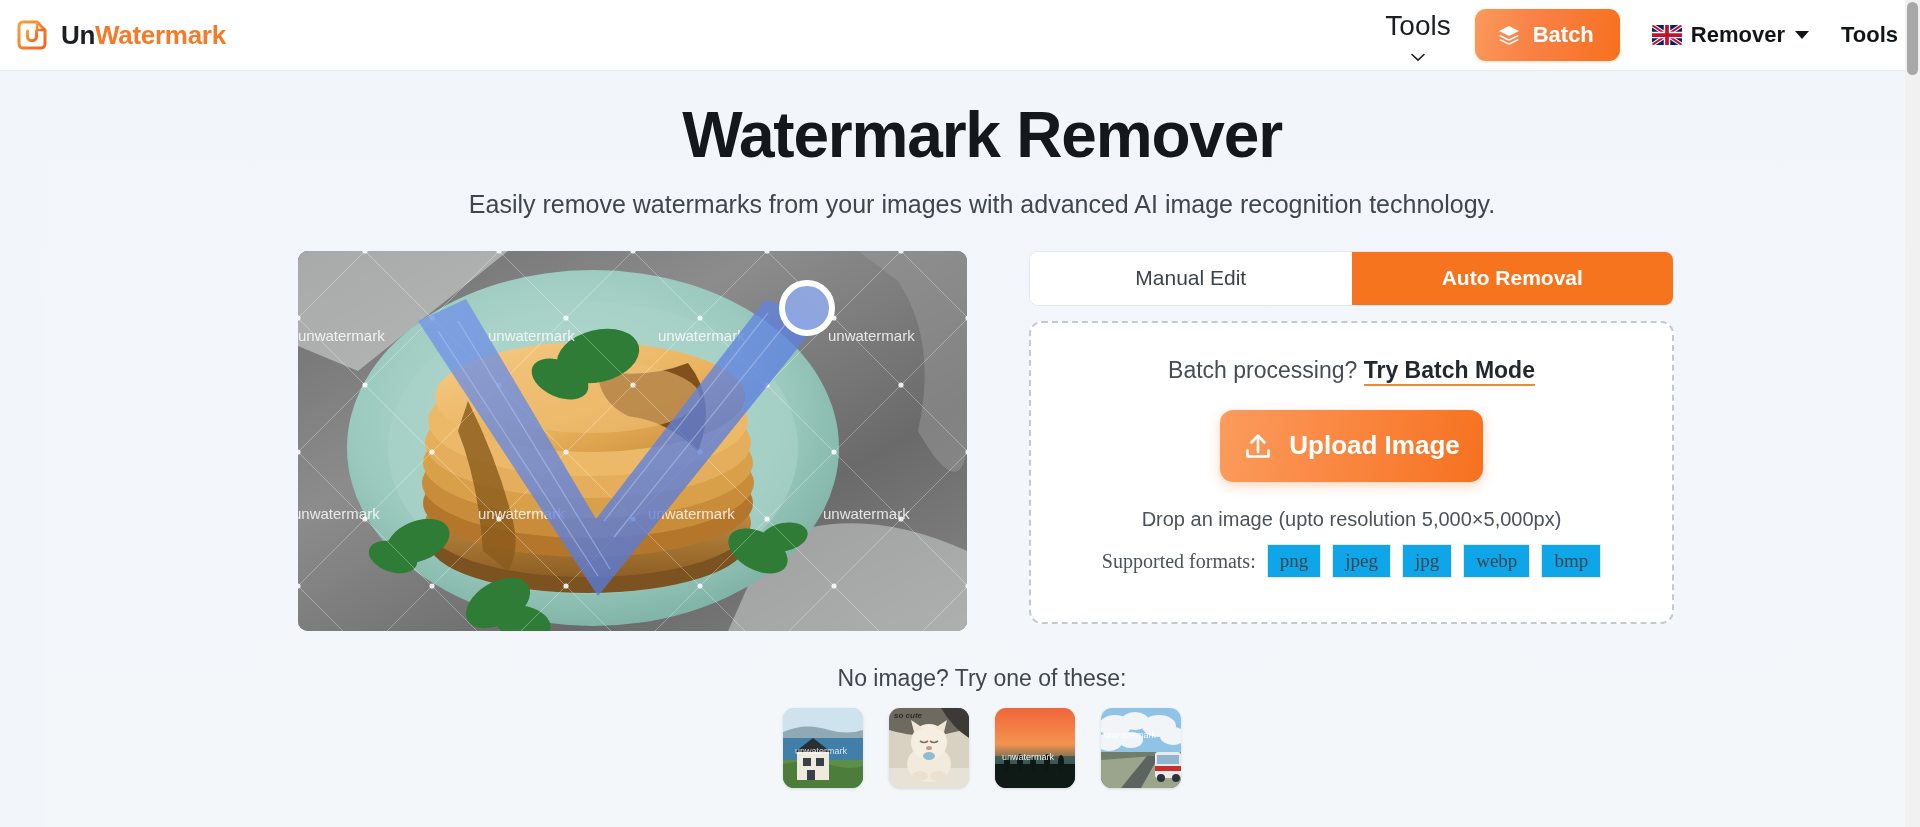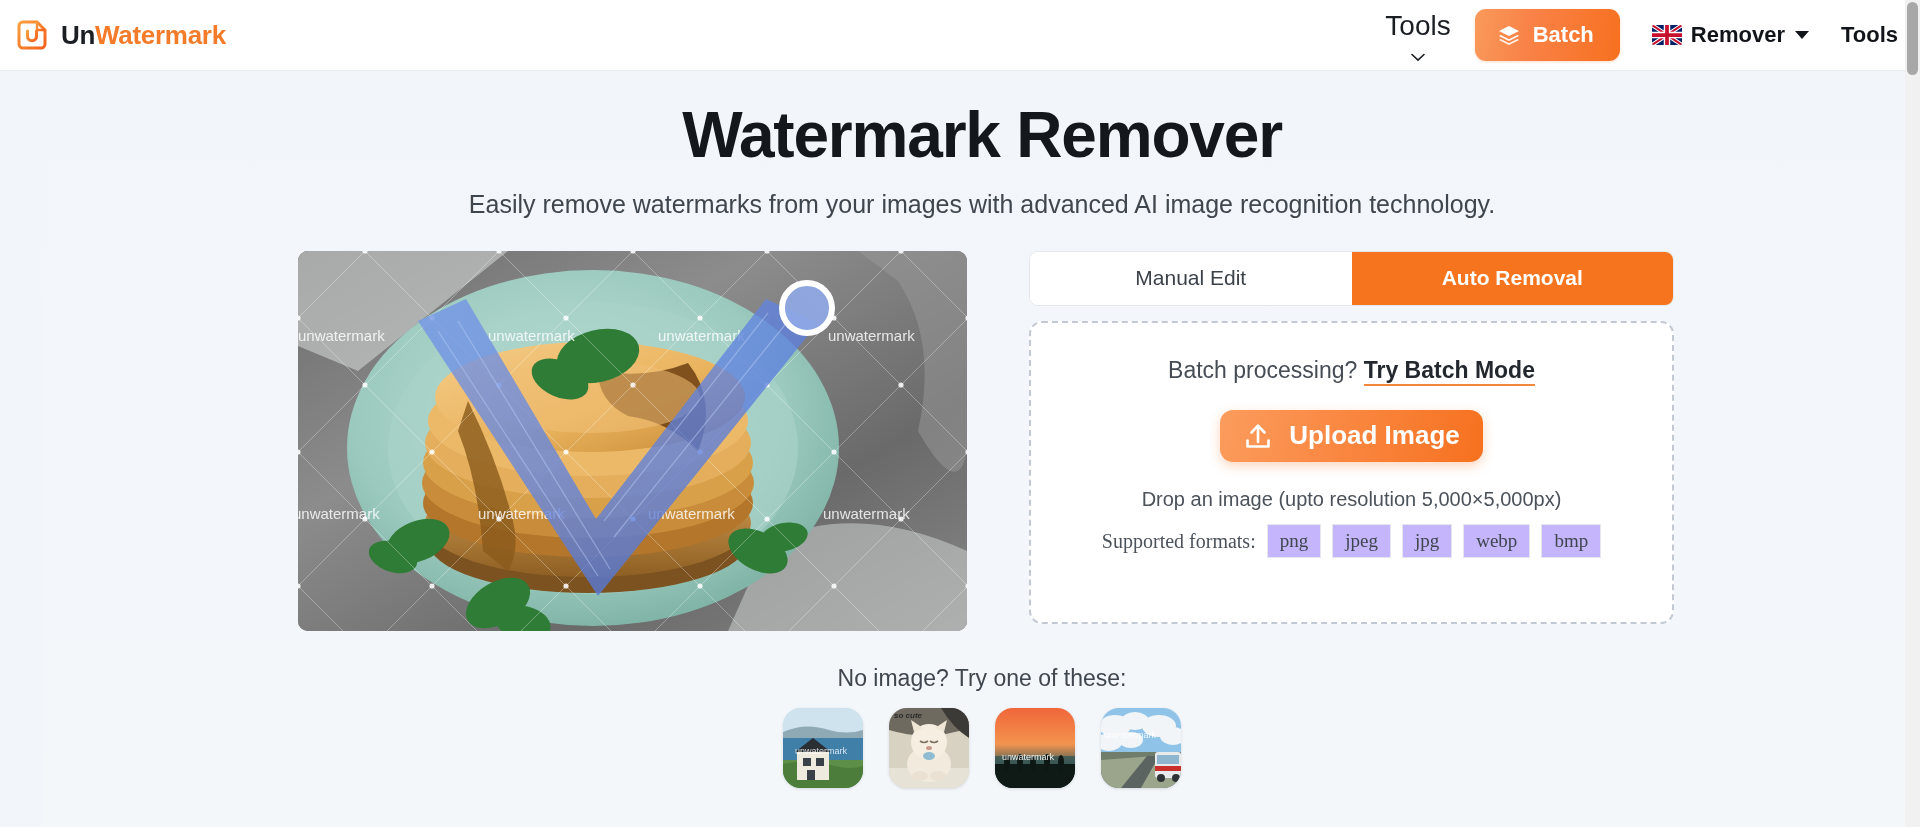--- a/index.html
+++ b/index.html
@@ -237,21 +237,21 @@
     cursor: pointer;
   }
 
   .upload-btn {
     margin-top: 26px;
     display: flex;
     align-items: center;
     justify-content: center;
     gap: 16px;
     width: 263px;
-    height: 52px;
+    height: 72px;
     border: none;
     border-radius: 13px;
     background: linear-gradient(102deg,#fb9c5d 0%, #fa8a45 40%, #f6711f 100%);
     color: #fff;
     font-size: 26px;
     font-weight: 700;
     font-family: "Liberation Sans", sans-serif;
     cursor: pointer;
     box-shadow: 0 4px 12px rgba(246,120,40,.30);
   }
@@ -267,21 +267,21 @@
   .formats-row {
     margin-top: 13px;
     display: flex;
     align-items: center;
     gap: 11px;
     font-size: 20px;
     color: #4b525a;
     font-family: Liberation Serif, serif;
   }
   .fmt {
-    background: #c4b5fd;
+    background: #0ea5e9;
     border: 1px solid #e4e8ee;
     border-radius: 0;
     padding: 5px 12px 6px;
     font-size: 19px;
     color: #3f464e;
     cursor: pointer;
     line-height: 1.15;
   }
 
   
@@ -295,21 +295,21 @@
   }
   .sample-list {
     margin-top: 16px;
     display: flex;
     justify-content: center;
     gap: 26px;
   }
   .sample {
     width: 80px;
     height: 80px;
-    border-radius: 18px;
+    border-radius: 11px;
     overflow: hidden;
     cursor: pointer;
     flex: none;
     box-shadow: 0 1px 3px rgba(20,30,50,.14);
   }
   .sample svg { display: block; }
 
   
   .scrollbar-track {
     position: absolute;

